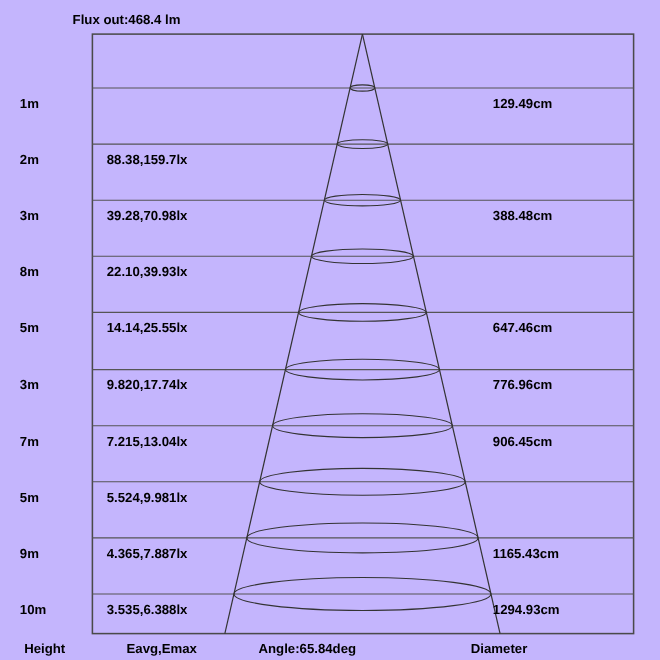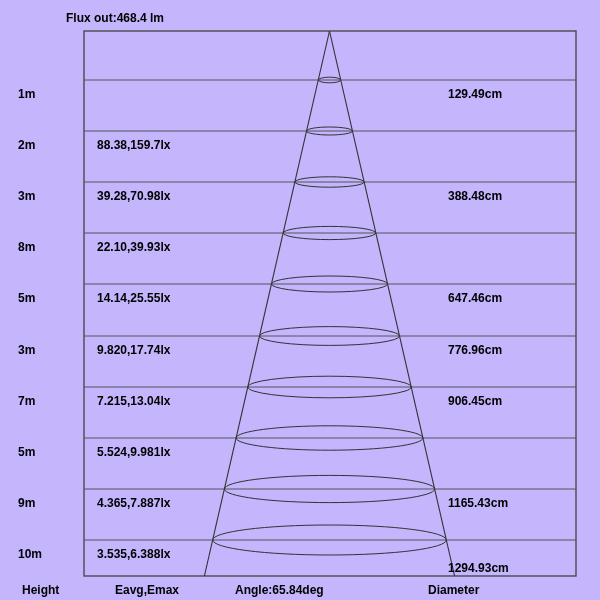--- a/index.html
+++ b/index.html
@@ -94,20 +94,20 @@
 
   <div class="txt ht" style="top:444px">5m</div>
   <div class="txt eavg" style="top:444px">5.524,9.981lx</div>
 
   <div class="txt ht" style="top:495px">9m</div>
   <div class="txt eavg" style="top:495px">4.365,7.887lx</div>
   <div class="txt dia" style="top:495px">1165.43cm</div>
 
   <div class="txt ht" style="top:546px">10m</div>
   <div class="txt eavg" style="top:546px">3.535,6.388lx</div>
-  <div class="txt dia" style="top:560px">1294.93cm</div>
+  <div class="txt dia" style="top:546px">1294.93cm</div>
 
   <div class="txt f-height">Height</div>
   <div class="txt f-eavg">Eavg,Emax</div>
   <div class="txt f-angle">Angle:65.84deg</div>
   <div class="txt f-dia">Diameter</div>
 
 </div>
 
 </body></html>

